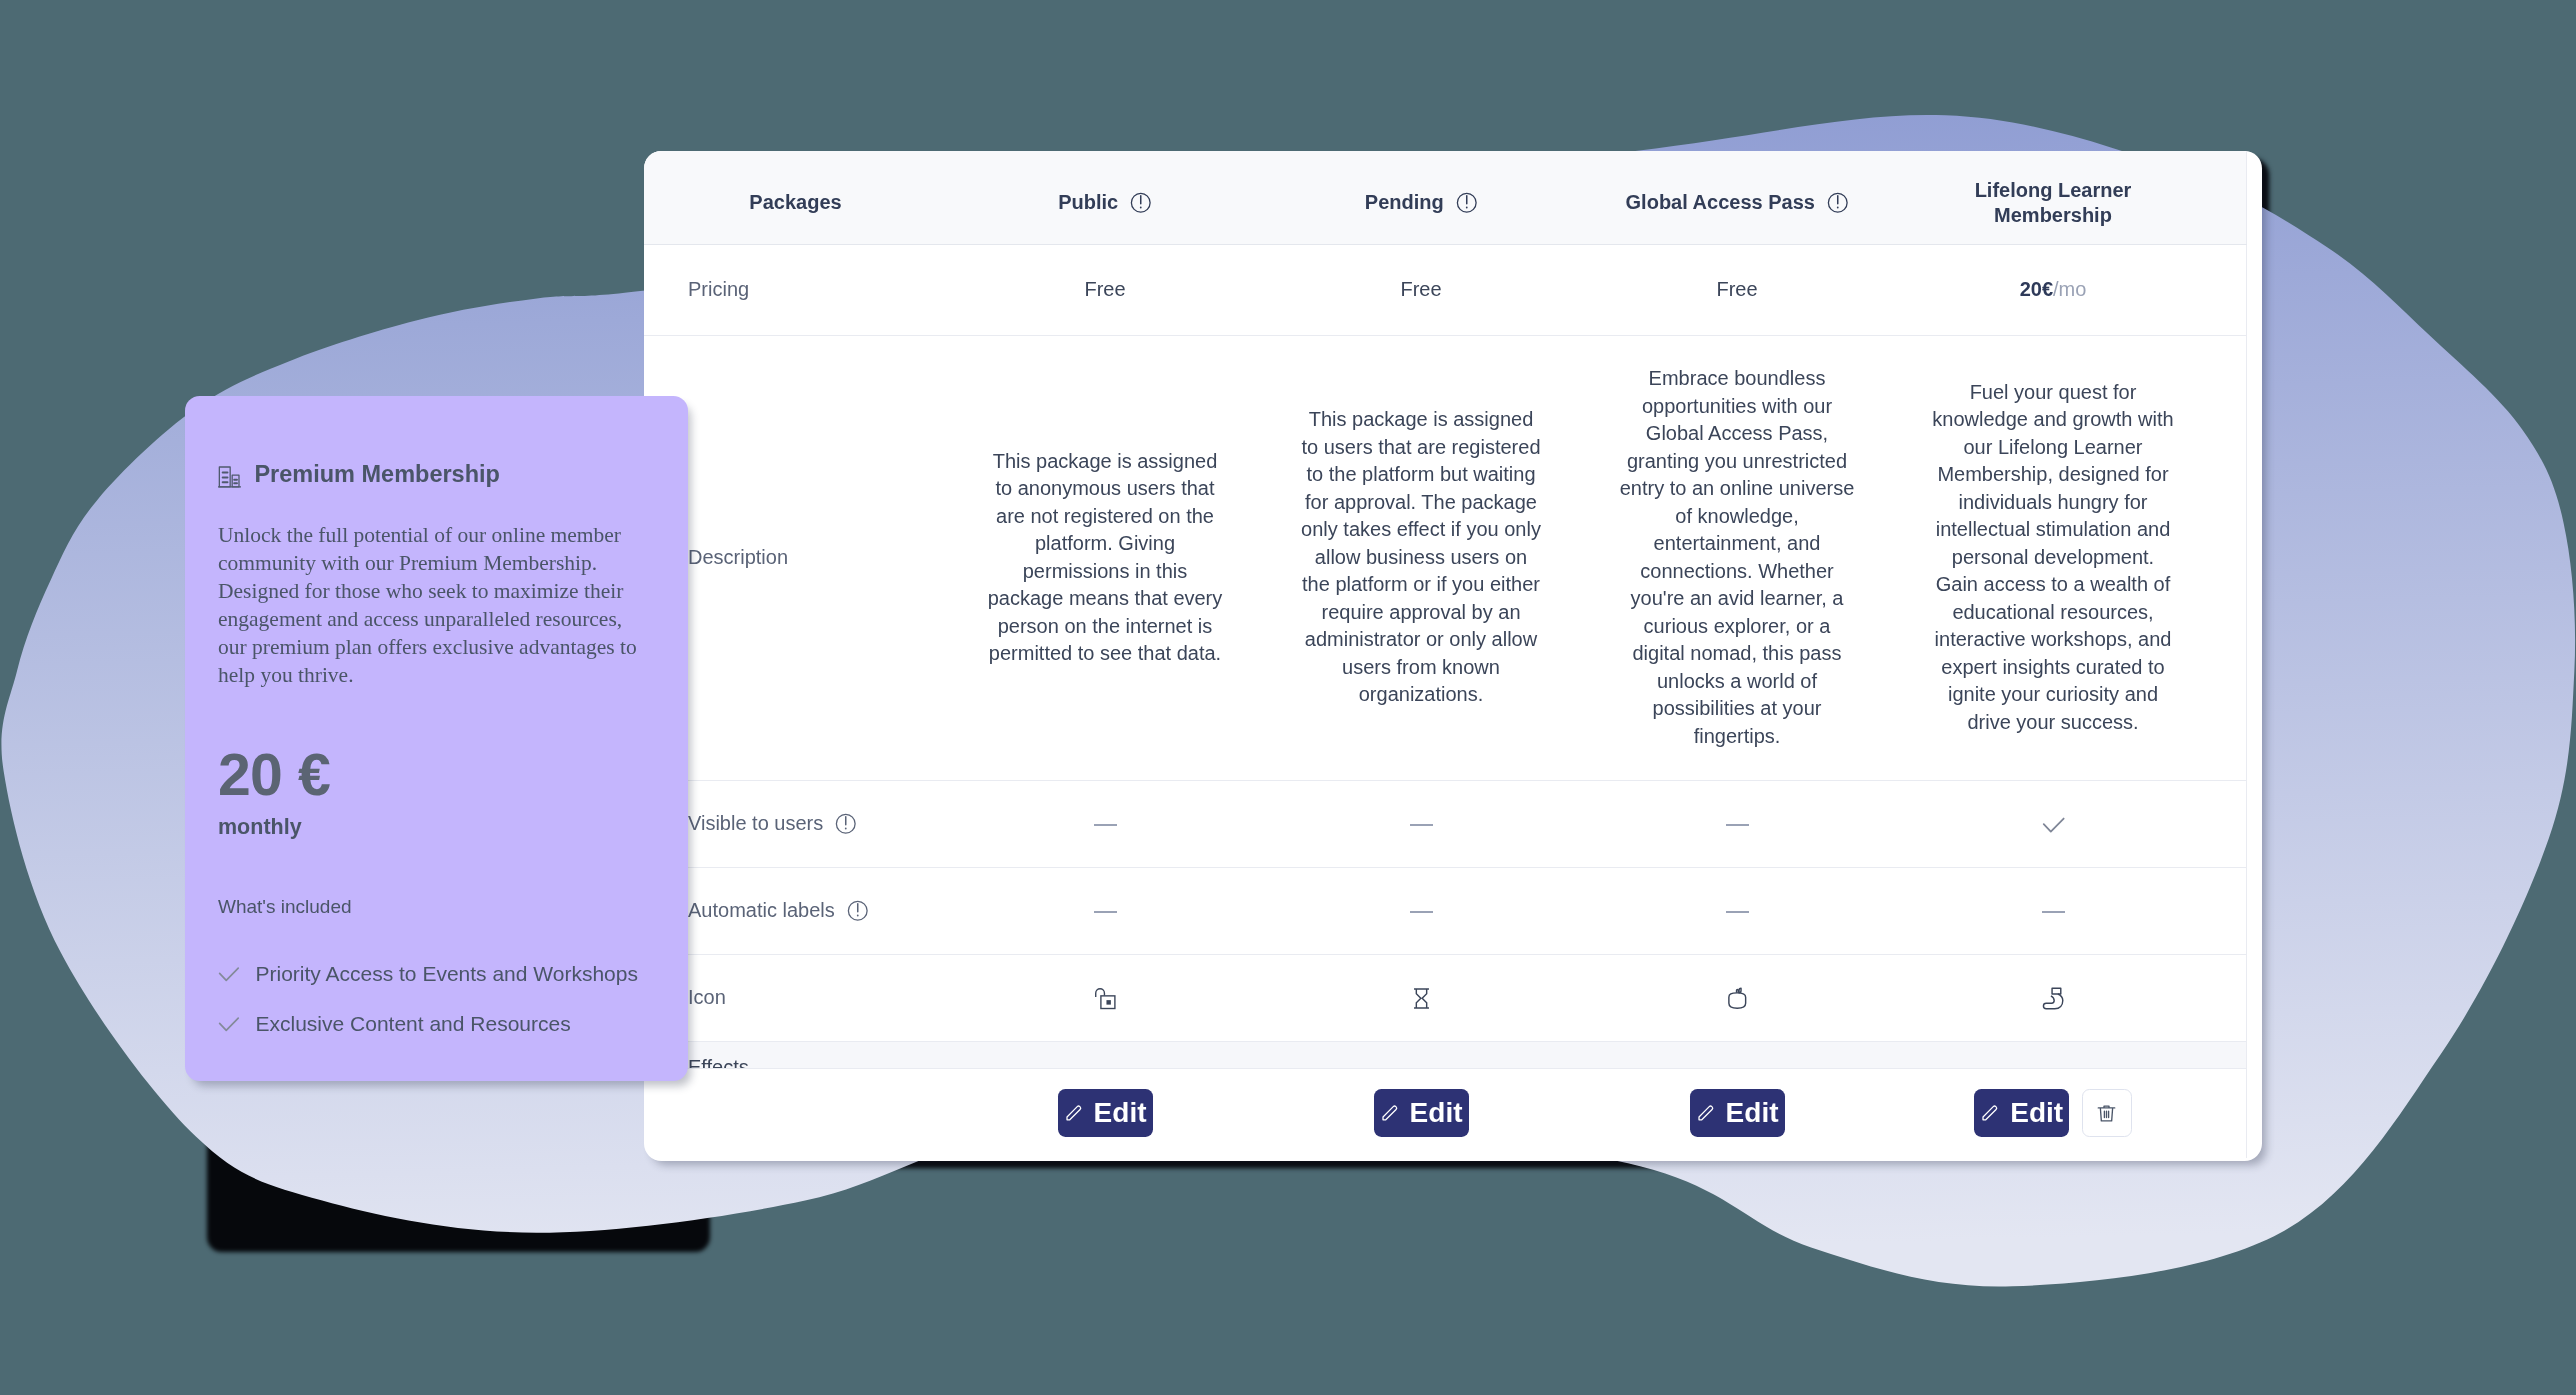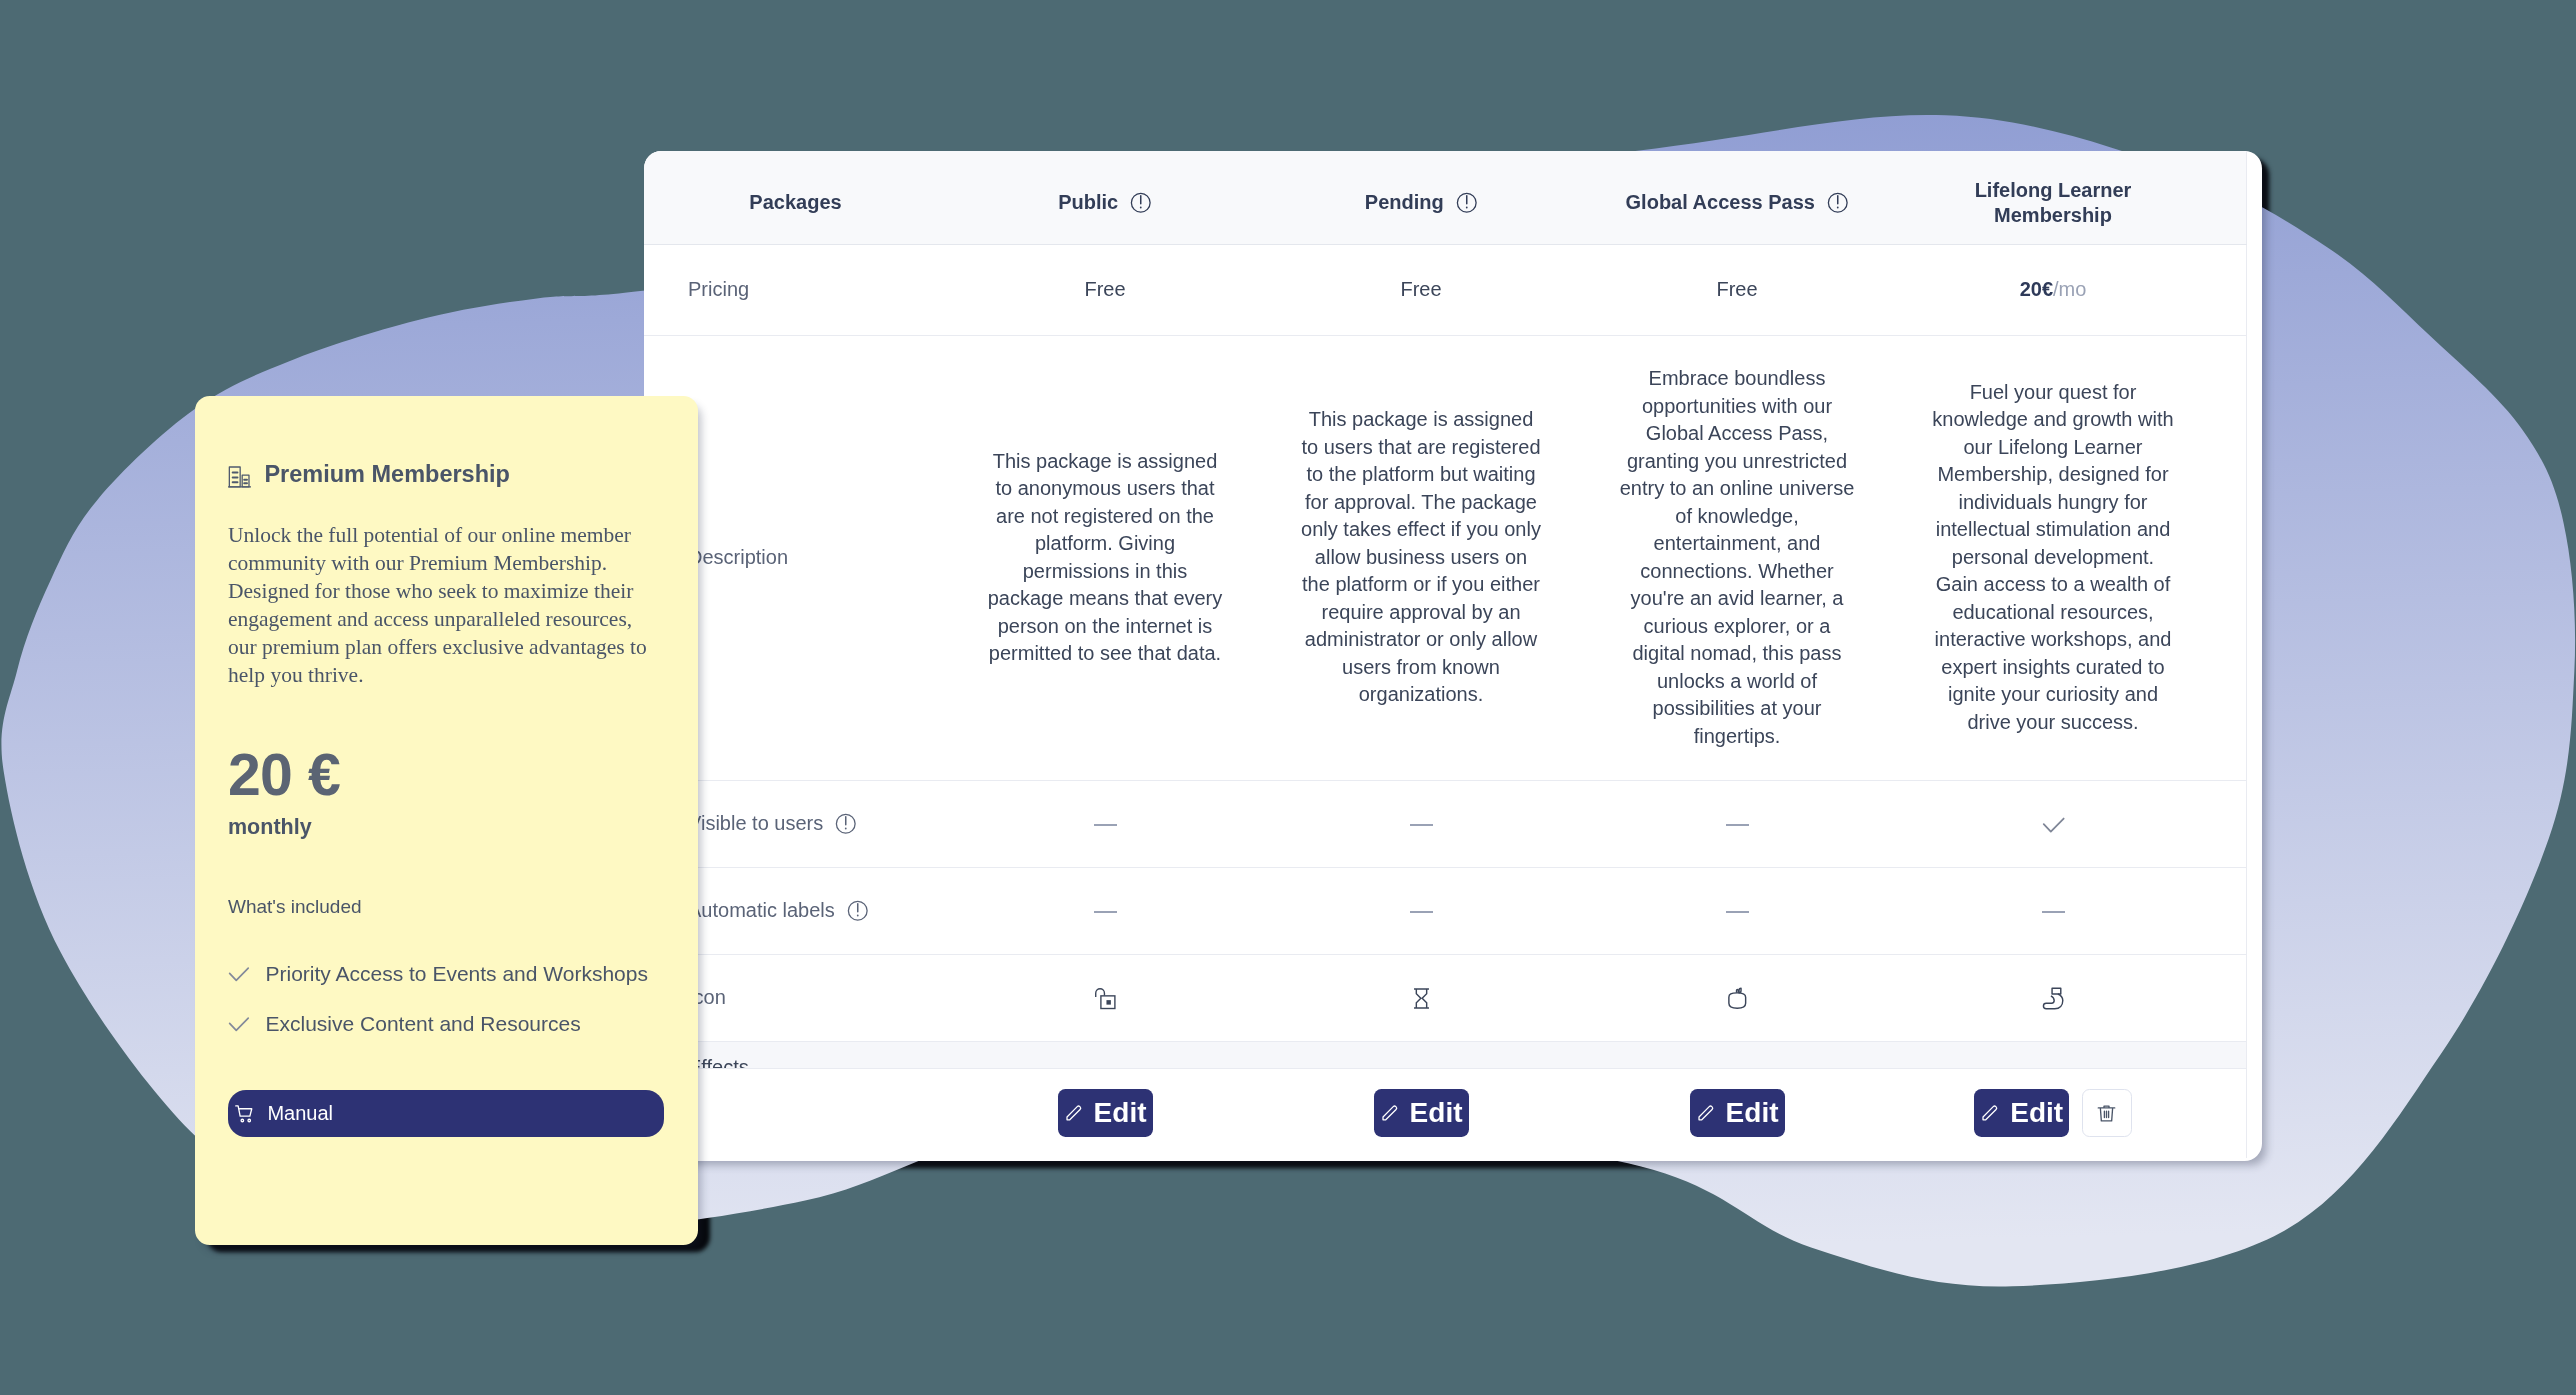--- a/index.html
+++ b/index.html
@@ -72,22 +72,22 @@
   .btn-edit svg{width:21.5px;height:21.5px;display:block;}
   .btn-del{
     display:inline-flex;align-items:center;justify-content:center;
     width:50px;height:48px;border:0.7px solid #dfe3ee;border-radius:7.4px;background:#fff;
     cursor:pointer;
   }
   .btn-del svg{width:23px;height:23px;display:block;}
 
   
   .pkg-card{
-    position:absolute;left:195px;top:396px;width:503px;height:849px;
-    background:#fef9c3;border-radius:14.8px;
+    position:absolute;left:185px;top:396px;width:503px;height:685px;
+    background:#c4b5fd;border-radius:14.8px;
     box-shadow:5.4px 6.7px 8.7px -2.7px rgba(30,35,60,.28);
     overflow:hidden;
   }
   .pkg-inner{position:absolute;left:33px;top:0;width:436px;height:849px;}
   .pkg-title{display:flex;align-items:center;gap:13.4px;position:absolute;top:66px;left:0;}
   .pkg-title .bld{width:23px;height:23px;display:block;margin-top:2.7px;}
   .pkg-title .bld svg{display:block;width:23px;height:23px;}
   .pkg-title h2{margin:0;font-size:23.5px;font-weight:700;color:#4a5568;line-height:1.1;}
   .pkg-desc{position:absolute;top:125px;left:0;width:436px;margin:0;
             font-size:21.5px;line-height:28px;color:#4a5568;font-family:Liberation Serif, serif;}

